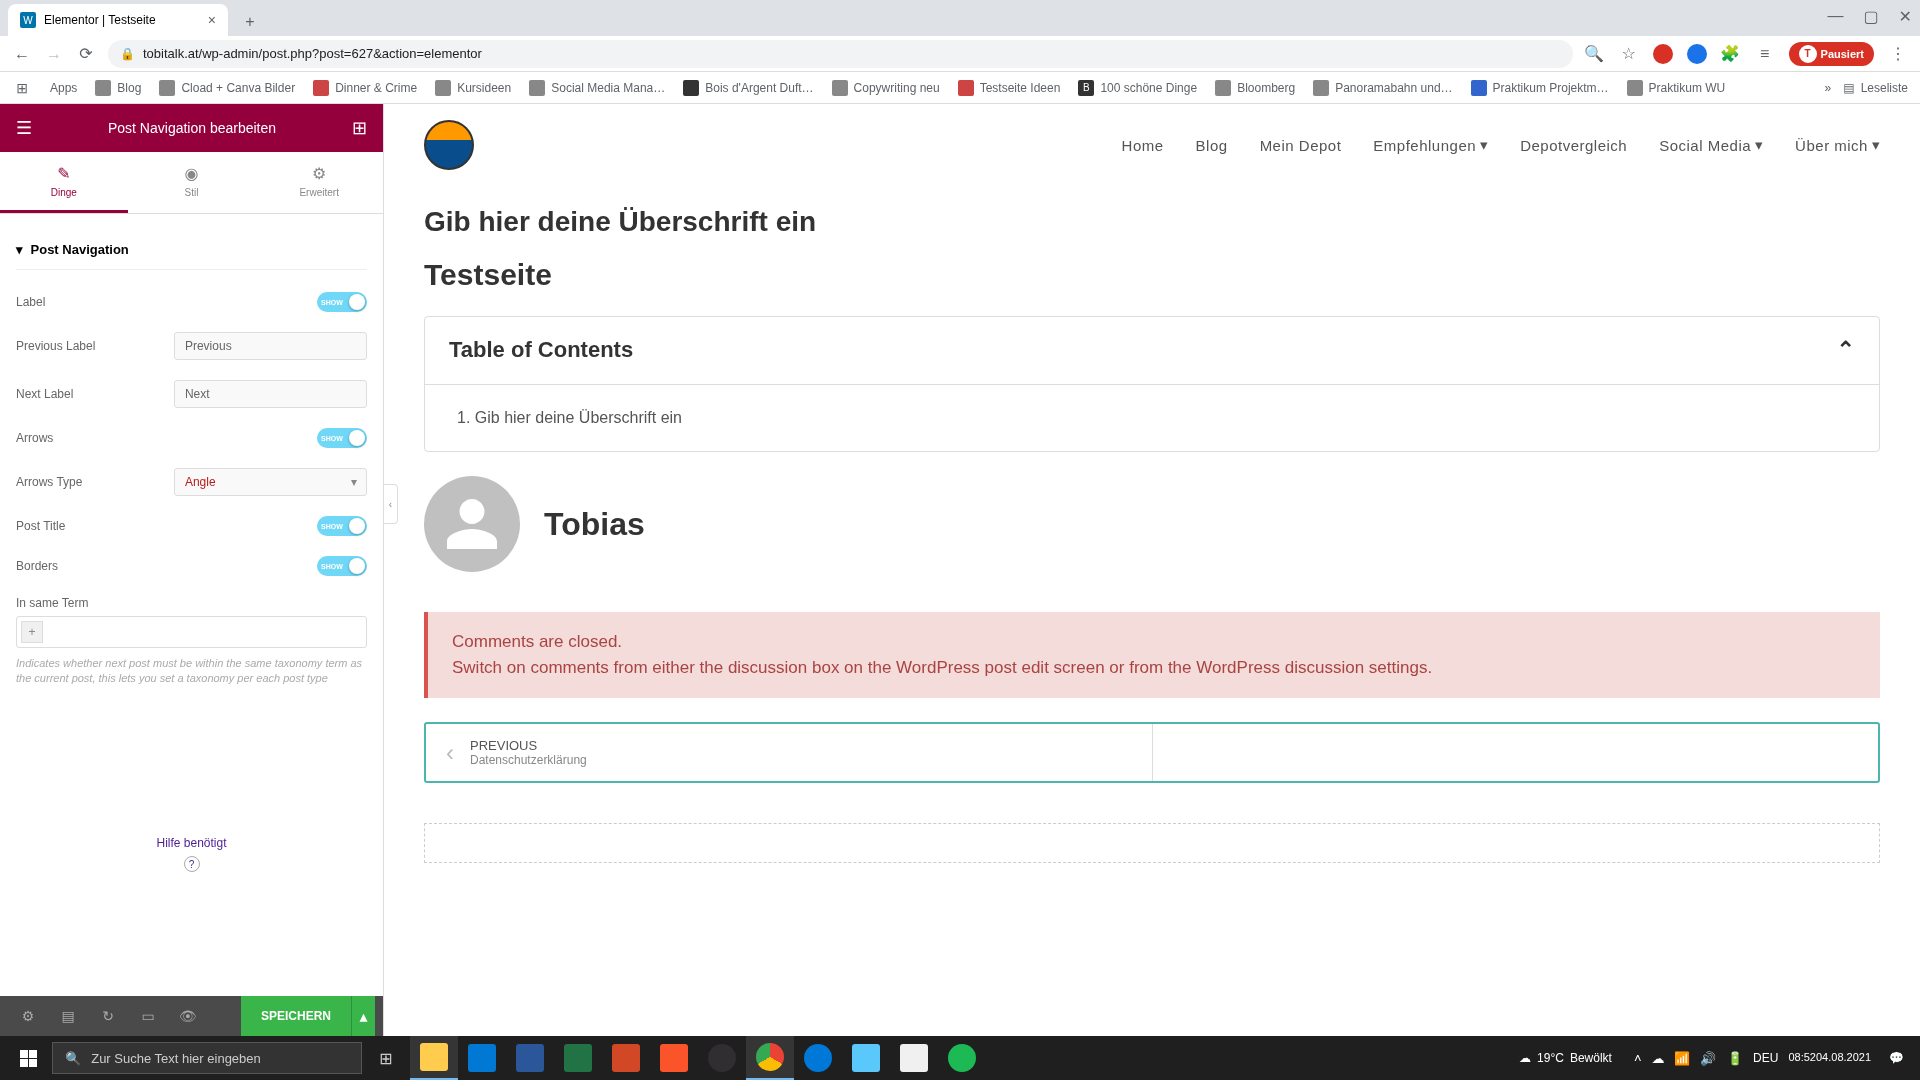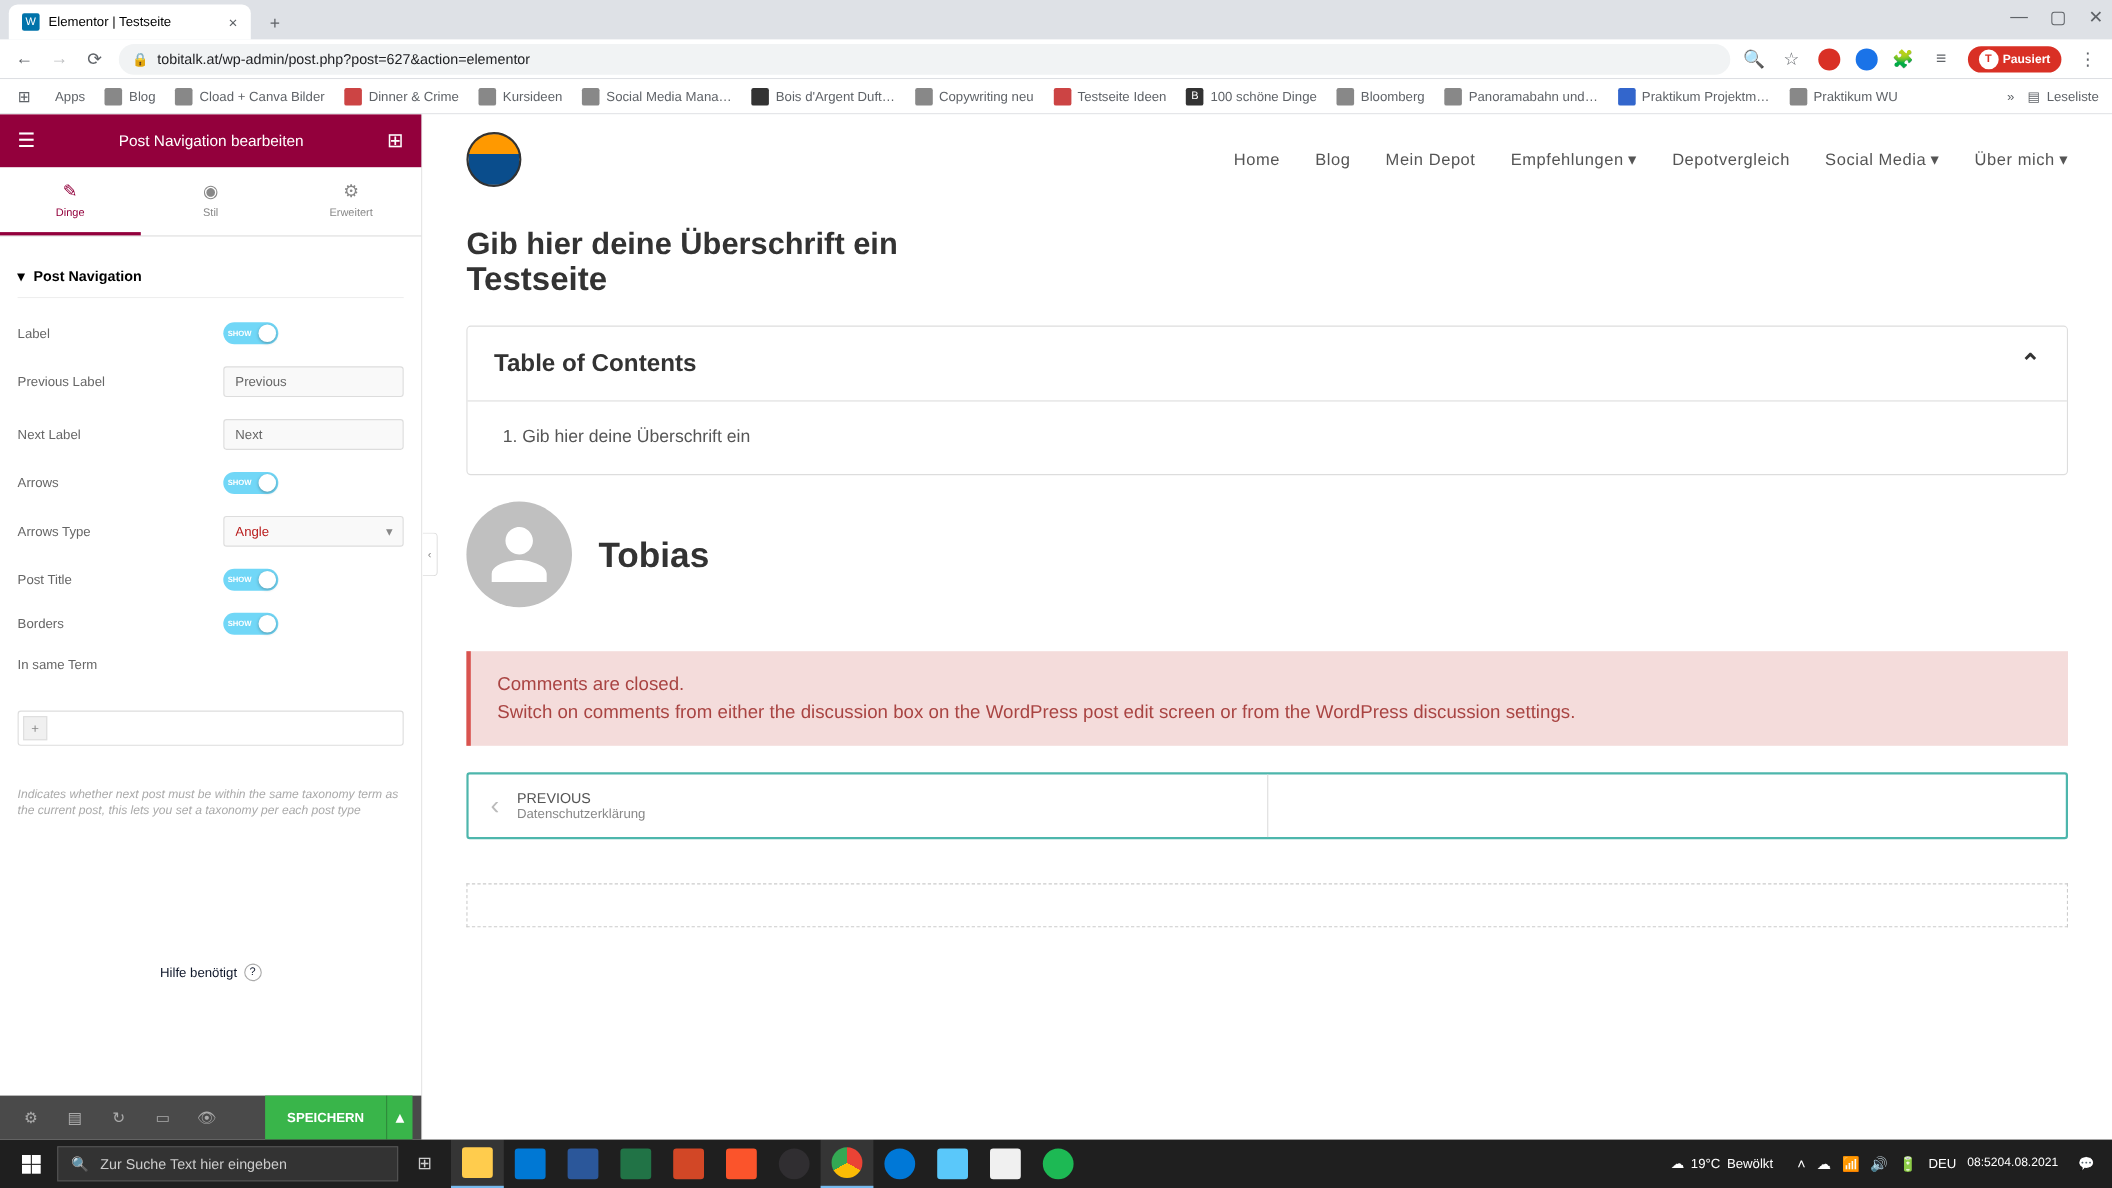--- a/index.html
+++ b/index.html
@@ -34,51 +34,51 @@
 .sidebar { width: 384px; background: #fff; display: flex; flex-direction: column; border-right: 1px solid #ddd; }
 .sidebar-header { height: 48px; background: #93003c; color: white; display: flex; align-items: center; justify-content: space-between; padding: 0 16px; font-size: 14px; font-weight: 500; }
 .hamburger, .grid-icon { cursor: pointer; font-size: 18px; }
 .sidebar-tabs { display: flex; border-bottom: 1px solid #ddd; }
 .sidebar-tab { flex: 1; padding: 12px 0; text-align: center; font-size: 10px; color: #888; cursor: pointer; display: flex; flex-direction: column; align-items: center; gap: 4px; }
 .sidebar-tab.active { color: #93003c; border-bottom: 3px solid #93003c; }
 .sidebar-tab-icon { font-size: 16px; }
 
 .panel-section { padding: 16px; }
 .section-header { display: flex; align-items: center; gap: 8px; font-size: 13px; font-weight: bold; padding: 12px 0; cursor: pointer; border-bottom: 1px solid #eee; margin-bottom: 12px; }
-.control-row { display: flex; align-items: center; justify-content: flex-start; padding: 10px 0; font-size: 12px; color: #666; gap: 29px; }
+.control-row { display: flex; align-items: center; justify-content: space-between; padding: 10px 0; font-size: 12px; color: #666; }
 .control-label { flex: 0 0 45%; }
 .control-input { flex: 1; }
 .text-input { width: 100%; padding: 6px 10px; border: 1px solid #ddd; border-radius: 3px; font-size: 12px; background: #f9f9f9; color: #666; }
 .select-input { width: 100%; padding: 6px 10px; border: 1px solid #ddd; border-radius: 3px; font-size: 12px; background: #f9f9f9; color: #b91c1c; appearance: none; position: relative; }
 .select-wrapper { position: relative; width: 100%; }
 .select-wrapper::after { content: "▾"; position: absolute; right: 10px; top: 50%; transform: translateY(-50%); color: #888; pointer-events: none; }
 .toggle { width: 50px; height: 20px; background: #71d7f7; border-radius: 10px; position: relative; cursor: pointer; display: flex; align-items: center; padding: 0 4px; }
 .toggle-label { font-size: 7px; color: white; font-weight: bold; }
 .toggle-knob { width: 16px; height: 16px; background: white; border-radius: 50%; position: absolute; right: 2px; box-shadow: 0 1px 3px rgba(0,0,0,0.3); }
 .tag-input { width: 100%; min-height: 32px; border: 1px solid #ddd; border-radius: 3px; padding: 4px; display: flex; align-items: center; }
 .tag-add { width: 22px; height: 22px; background: #f0f0f0; border: 1px solid #ddd; display: flex; align-items: center; justify-content: center; cursor: pointer; font-size: 12px; color: #888; }
 .help-text { font-size: 11px; color: #aaa; font-style: italic; margin-top: 8px; line-height: 1.4; }
-.help-link { text-align: right; padding: 16px; font-size: 12px; color: #0f172a; display: flex; align-items: center; justify-content: center; gap: 6px; cursor: pointer; margin-top: auto; }
+.help-link { text-align: right; padding: 16px; font-size: 12px; color: #4c1d95; display: flex; align-items: center; justify-content: center; gap: 6px; cursor: pointer; margin-top: auto; flex-direction: column; }
 .help-circle { width: 16px; height: 16px; border: 1px solid #aaa; border-radius: 50%; display: flex; align-items: center; justify-content: center; font-size: 10px; }
 
 .sidebar-footer { height: 40px; background: #4a4a4a; display: flex; align-items: center; padding: 0 8px; gap: 0; margin-top: auto; }
 .footer-icon { width: 40px; height: 40px; display: flex; align-items: center; justify-content: center; color: #aaa; cursor: pointer; font-size: 14px; }
 .save-btn { margin-left: auto; background: #39b54a; color: white; padding: 0 20px; height: 40px; font-size: 12px; font-weight: bold; cursor: pointer; display: flex; align-items: center; }
 .save-dropdown { width: 24px; height: 40px; background: #39b54a; border-left: 1px solid rgba(0,0,0,0.2); display: flex; align-items: center; justify-content: center; color: white; cursor: pointer; }
 
 
 .preview { flex: 1; background: #fff; overflow-y: auto; position: relative; }
 .collapse-handle { position: absolute; left: 0; top: 380px; width: 14px; height: 40px; background: #fff; border: 1px solid #ddd; border-left: none; border-radius: 0 4px 4px 0; display: flex; align-items: center; justify-content: center; font-size: 10px; color: #888; cursor: pointer; z-index: 10; }
 .site-header { display: flex; align-items: center; padding: 16px 40px; gap: 20px; }
 .avatar-img { width: 50px; height: 50px; border-radius: 50%; background: linear-gradient(180deg, #f90 0%, #f90 40%, #0a4d8c 40%); border: 2px solid #333; }
 .site-nav { margin-left: auto; display: flex; gap: 32px; font-size: 15px; color: #555; }
 .nav-item { cursor: pointer; display: flex; align-items: center; gap: 4px; letter-spacing: 0.5px; }
 
 .content { padding: 0 40px; }
-.heading-main { font-size: 28px; font-weight: bold; color: #333; margin: 20px 0 0; }
+.heading-main { font-size: 28px; font-weight: bold; color: #333; margin: 20px 0 20px; }
 .subheading { font-size: 30px; font-weight: bold; color: #333; margin-bottom: 24px; }
 .toc-box { border: 1px solid #ddd; border-radius: 4px; margin-bottom: 24px; }
 .toc-header { display: flex; justify-content: space-between; align-items: center; padding: 20px 24px; font-size: 22px; font-weight: bold; color: #333; border-bottom: 1px solid transparent; }
 .toc-body { padding: 24px 32px; border-top: 1px solid #ddd; }
 .toc-item { font-size: 16px; color: #555; }
 .author-box { display: flex; align-items: center; gap: 24px; margin-bottom: 40px; }
 .author-avatar { width: 96px; height: 96px; border-radius: 50%; background: #c0c0c0; display: flex; align-items: center; justify-content: center; }
 .author-avatar svg { width: 60px; height: 60px; fill: #fff; }
 .author-name { font-size: 32px; font-weight: bold; color: #333; }
 .comments-box { background: #f4dcdb; border-left: 4px solid #d9534f; padding: 20px 24px; margin-bottom: 24px; }

